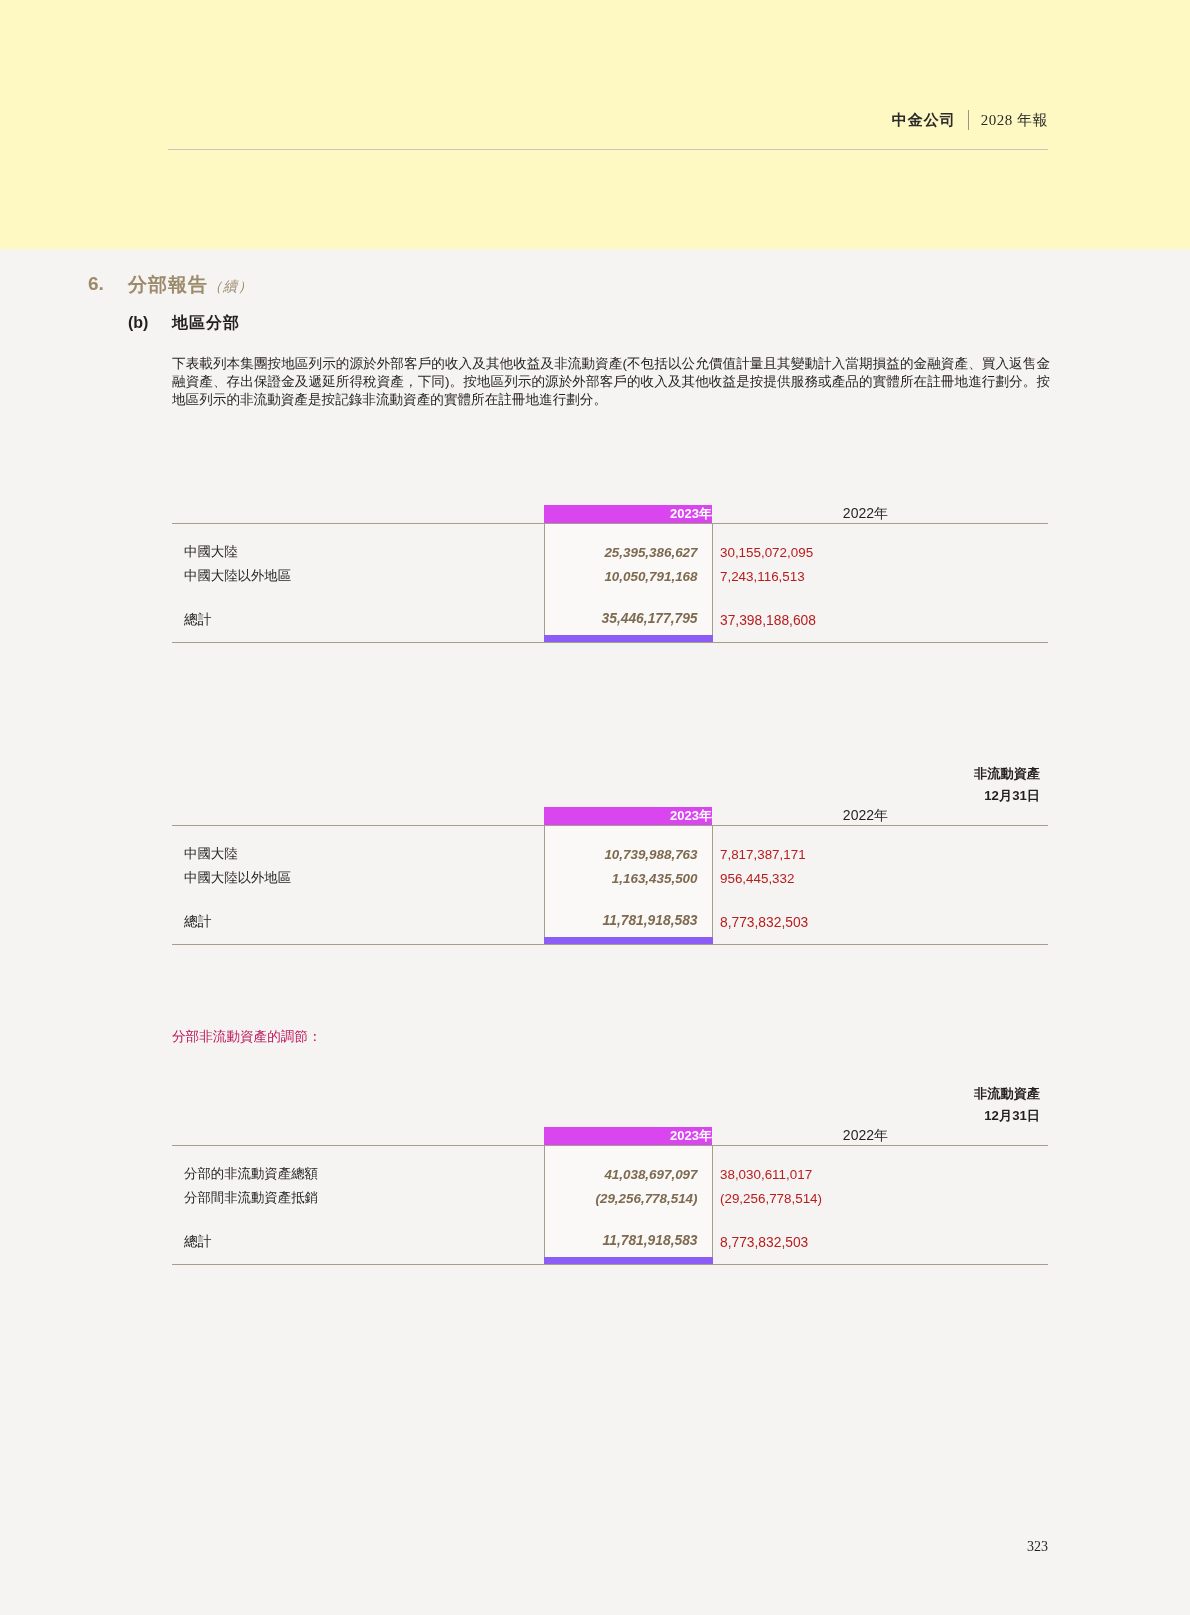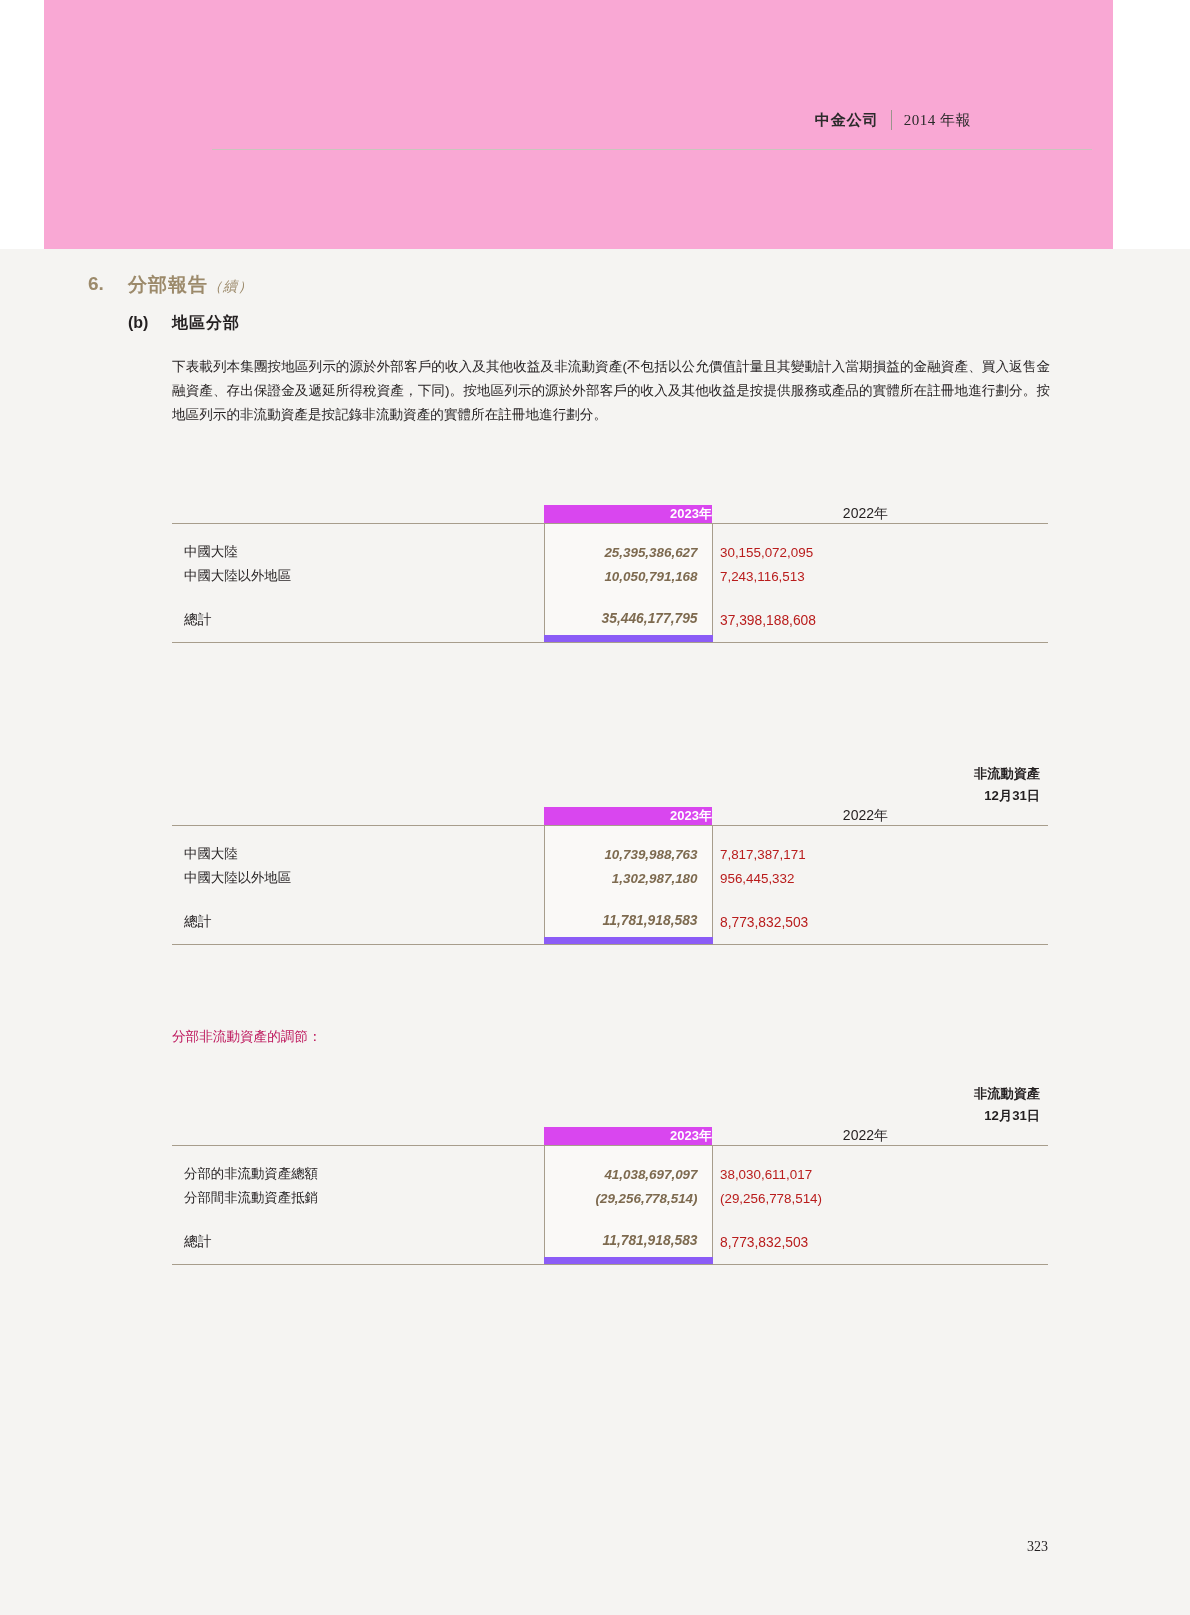--- a/index.html
+++ b/index.html
@@ -29,24 +29,23 @@
     width: 1190px;
     height: 1366px;
     background: #f5f4f2;
   }
 
   
   .header {
     position: absolute;
     left: 0;
     top: 0;
-    width: 1069px;
+    width: 1190px;
     height: 249px;
-    background: #f9a8d4;
-    margin-left: 44px;
+    background: #fef9c3;
   }
   .header-rule {
     position: absolute;
     left: 168px;
     top: 149px;
     width: 880px;
     height: 1px;
     background: #c9c5bd;
   }
   .header-text {
@@ -116,21 +115,21 @@
     letter-spacing: 1px;
     color: #231f20;
   }
 
   .intro {
     position: absolute;
     left: 172px;
     top: 355px;
     width: 878px;
     font-size: 13.6px;
-    line-height: 24px;
+    line-height: 18px;
     text-align: justify;
     color: #231f20;
   }
 
   
   .tbl {
     position: absolute;
     left: 172px;
     width: 876px;
   }
@@ -238,21 +237,21 @@
 </style>
 </head>
 <body>
 
 <div class="page">
 
   <div class="header">
     <div class="header-text">
       <span class="header-company">中金公司</span>
       <span class="header-divider"></span>
-      <span class="header-year">2014 年報</span>
+      <span class="header-year">2028 年報</span>
     </div>
     <div class="header-rule"></div>
   </div>
 
   <div class="page-body"></div>
 
   <div class="sec-num">6.</div>
   <div class="sec-title">
     <span>分部報告</span><span class="cont">（續）</span>
   </div>
@@ -355,21 +354,21 @@
       </tr>
       <tr class="body-row">
         <td class="lbl">中國大陸</td>
         <td class="cell-2023">10,739,988,763</td>
         <td></td>
         <td class="cell-2022">7,817,387,171</td>
         <td></td>
       </tr>
       <tr class="body-row">
         <td class="lbl">中國大陸以外地區</td>
-        <td class="cell-2023">1,302,987,180</td>
+        <td class="cell-2023">1,163,435,500</td>
         <td></td>
         <td class="cell-2022">956,445,332</td>
         <td></td>
       </tr>
       <tr class="spacer-row">
         <td></td>
             <td class="cell-2023"></td>
             <td></td>
             <td></td>
             <td></td>

